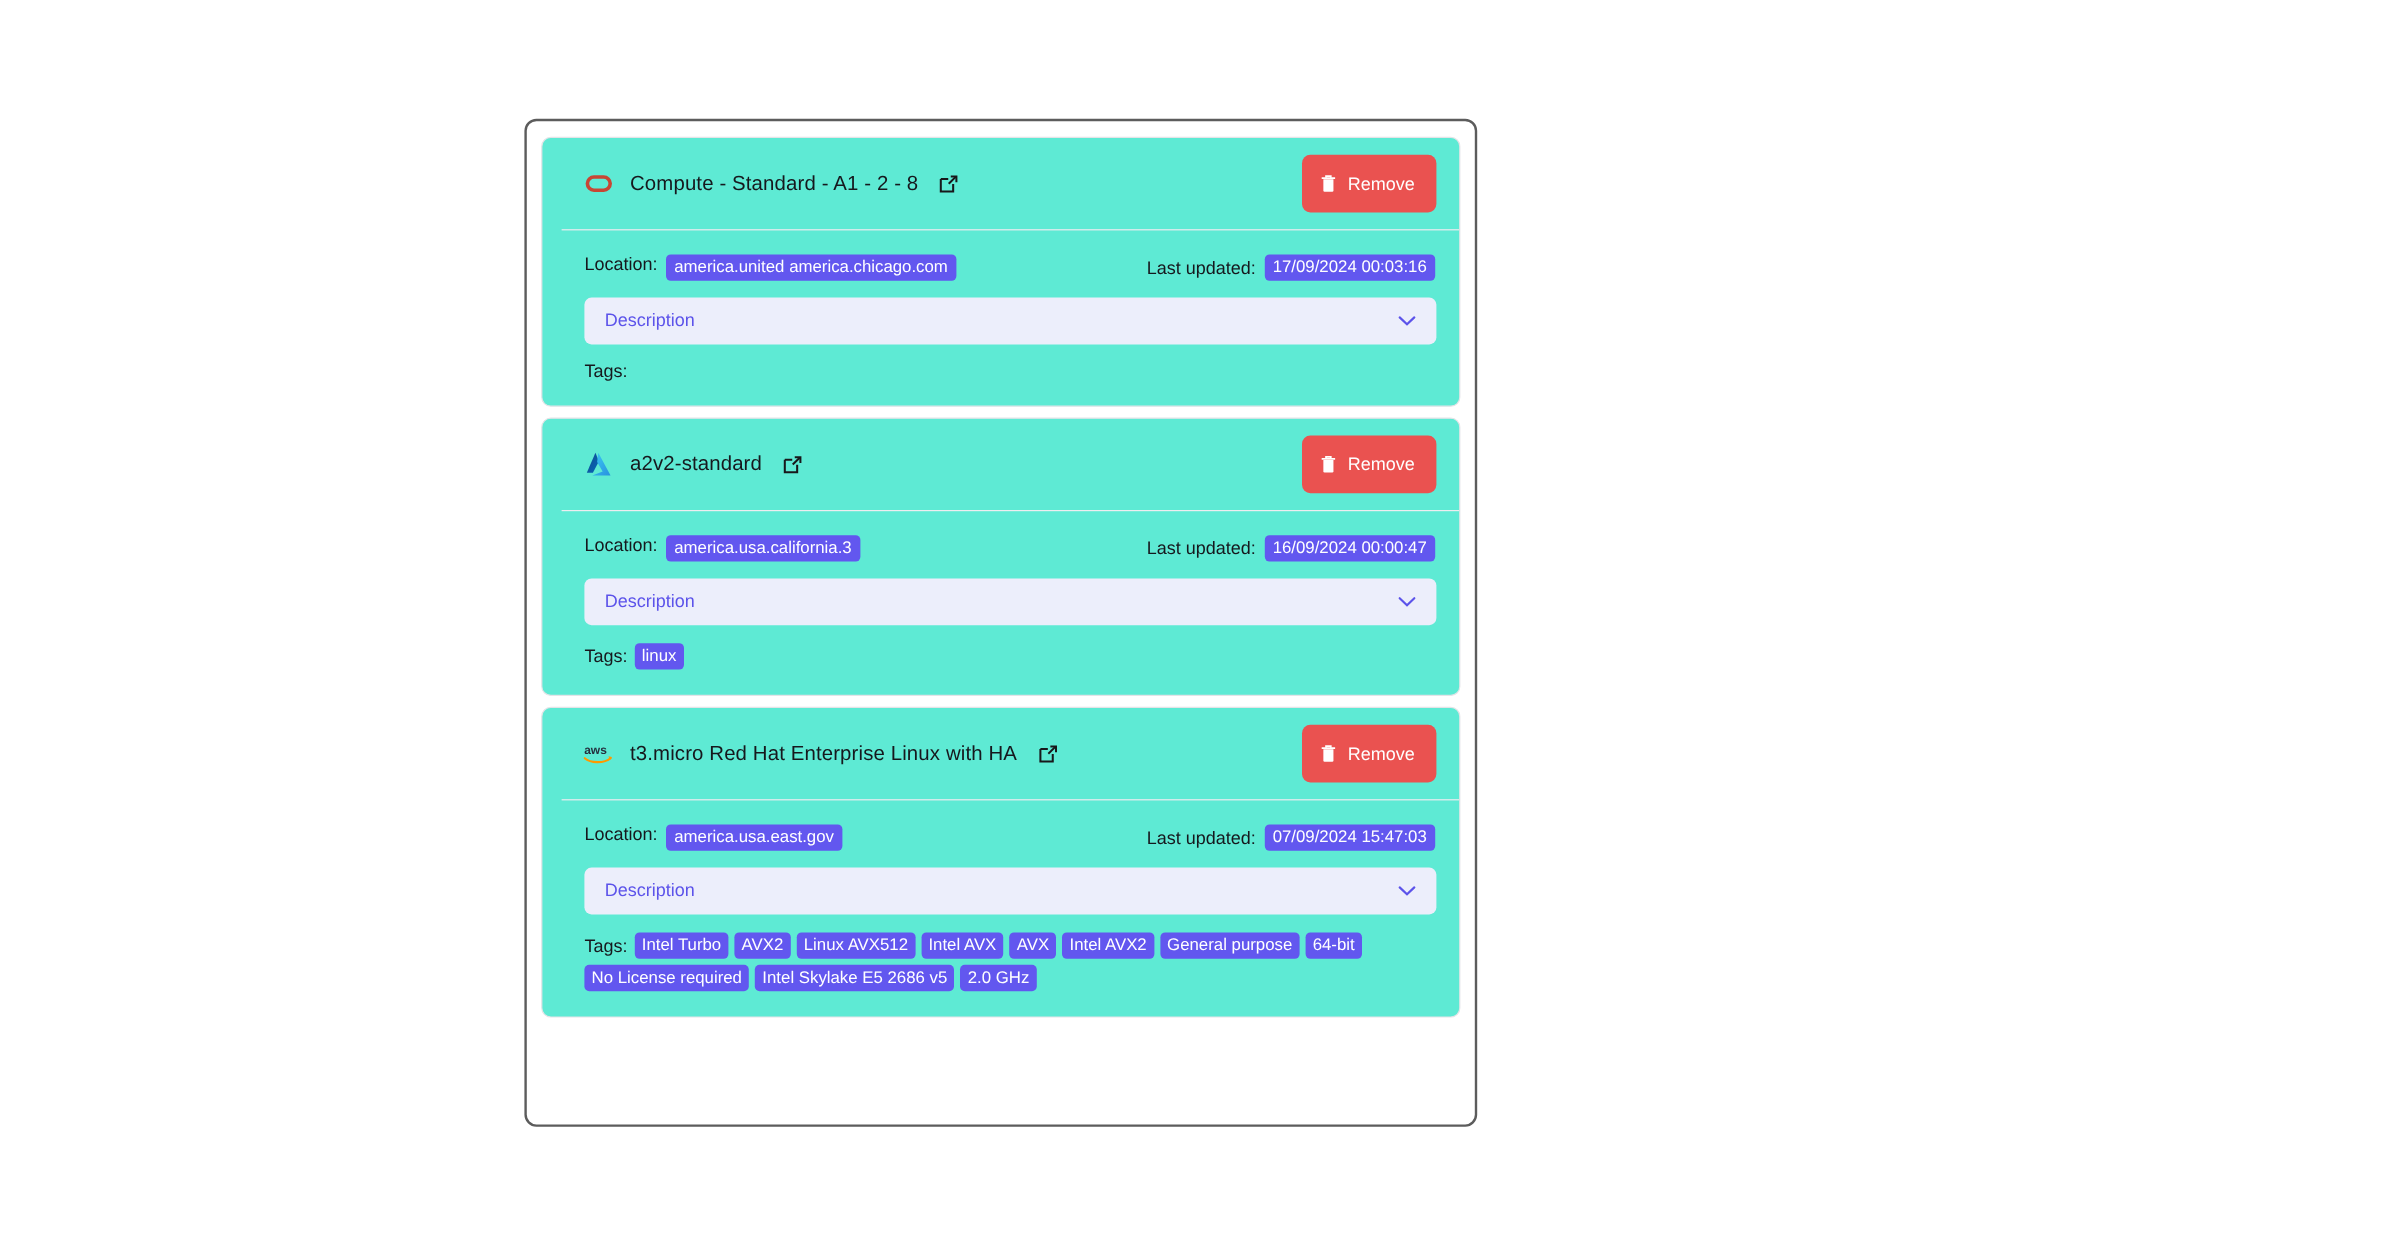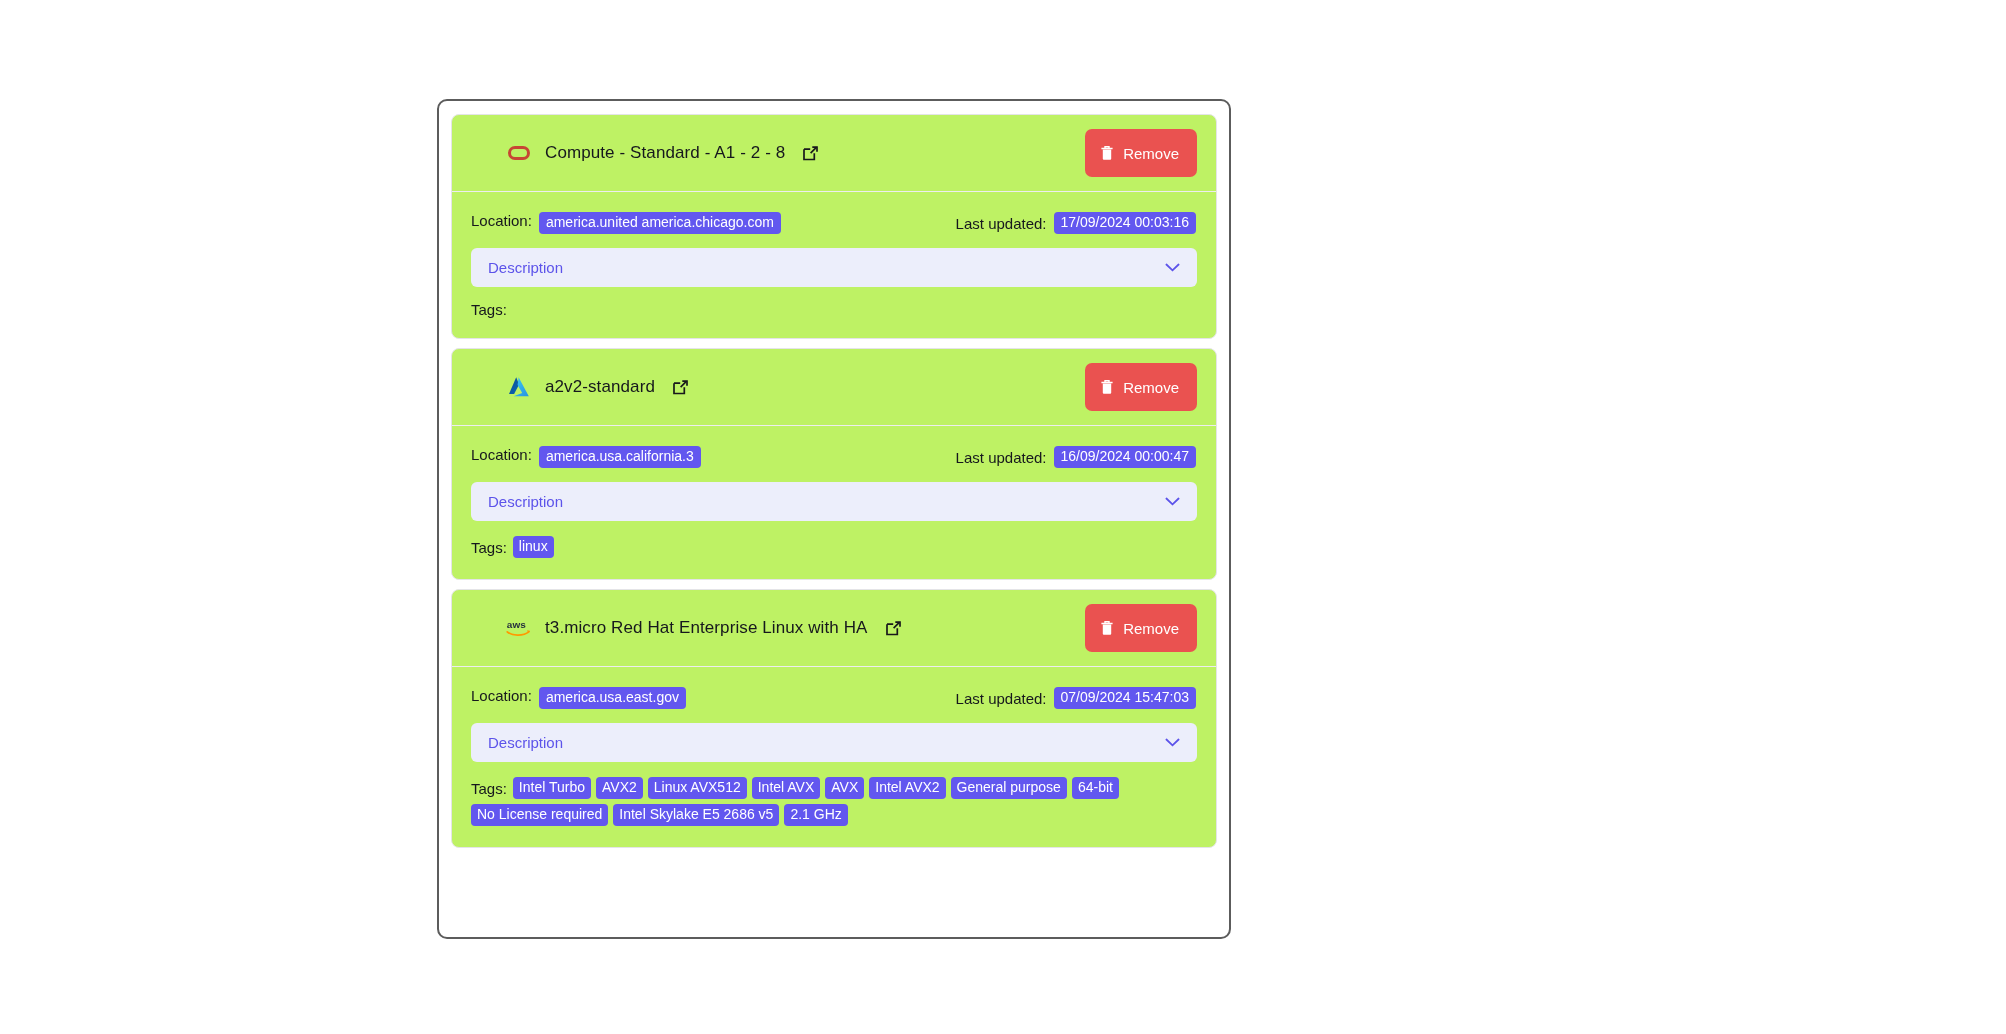--- a/index.html
+++ b/index.html
@@ -37,22 +37,23 @@
     display: flex;
     flex-direction: column;
     gap: 9px;
   }
 
   
   .resource-card {
     box-sizing: border-box;
     border: 1px solid #e4e4e7;
     border-radius: 8px;
-    background: #bef264;
+    background: #5eead4;
     overflow: hidden;
+    padding-left: 16px;
   }
 
   .card-header {
     display: flex;
     align-items: center;
     justify-content: space-between;
     padding: 14px 19px 14px 18px;
     border-bottom: 1px solid #ededf0;
     min-height: 40px;
   }
@@ -64,21 +65,20 @@
     min-width: 0;
   }
 
   .provider-icon {
     width: 26px;
     height: 26px;
     flex: 0 0 26px;
     display: flex;
     align-items: center;
     justify-content: center;
-    margin-left: 36px;
   }
 
   .card-title {
     font-size: 17px;
     color: #16181d;
     letter-spacing: 0.1px;
     white-space: nowrap;
   }
 
   .ext-link-icon {
@@ -387,20 +387,20 @@
             <span class="tag-badge">Intel Turbo</span>
             <span class="tag-badge">AVX2</span>
             <span class="tag-badge">Linux AVX512</span>
             <span class="tag-badge">Intel AVX</span>
             <span class="tag-badge">AVX</span>
             <span class="tag-badge">Intel AVX2</span>
             <span class="tag-badge">General purpose</span>
             <span class="tag-badge">64-bit</span>
             <span class="tag-badge">No License required</span>
             <span class="tag-badge">Intel Skylake E5 2686 v5</span>
-            <span class="tag-badge">2.1 GHz</span>
+            <span class="tag-badge">2.0 GHz</span>
           </div>
         </div>
       </div>
 
     </div>
   </div>
 </div>
 
 </body></html>

